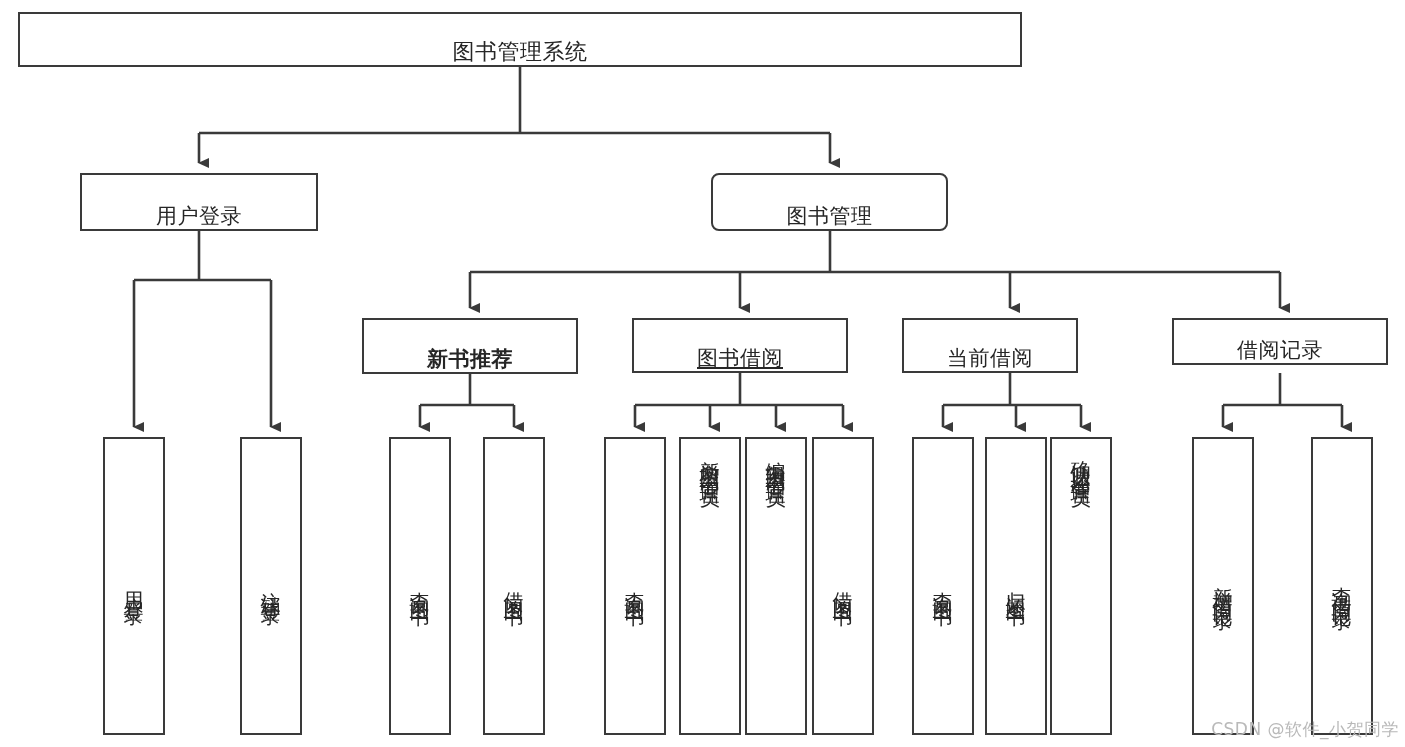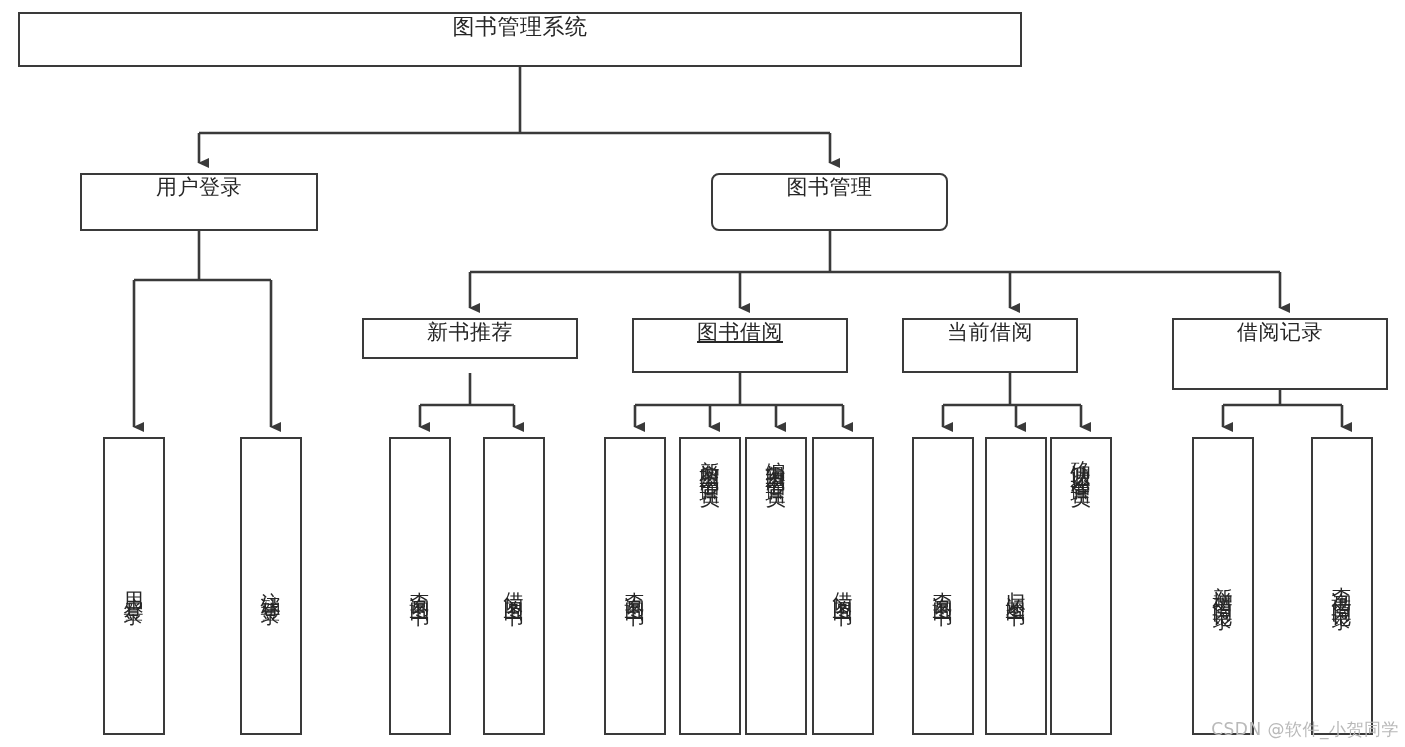--- a/index.html
+++ b/index.html
@@ -25,21 +25,21 @@
     width: 1405px;
     height: 747px;
   }
   
   .node {
     position: absolute;
     box-sizing: border-box;
     background: #ffffff;
     border: 2px solid #3a3a3a;
     display: flex;
-    align-items: flex-start;
+    align-items: flex-end;
     justify-content: center;
     color: #262626;
   }
   .node-label {
     display: block;
     text-align: center;
     line-height: 1.18;
     white-space: pre;
     color: #262626;
   }
@@ -145,33 +145,33 @@
   </div>
 
   <div class="node horizontal" style="left:80px; top:173px; width:238px; height:58px;">
     <span class="node-label">用户登录</span>
   </div>
 
   <div class="node horizontal" style="left:711px; top:173px; width:237px; height:58px;border-radius:8px;">
     <span class="node-label">图书管理</span>
   </div>
 
-  <div class="node horizontal" style="left:362px; top:318px; width:216px; height:41px;">
+  <div class="node horizontal" style="left:362px; top:318px; width:216px; height:56px;font-weight:bold;">
     <span class="node-label">新书推荐</span>
   </div>
 
   <div class="node horizontal" style="left:632px; top:318px; width:216px; height:55px;text-decoration:underline;">
     <span class="node-label">图书借阅</span>
   </div>
 
   <div class="node horizontal" style="left:902px; top:318px; width:176px; height:55px;">
     <span class="node-label">当前借阅</span>
   </div>
 
-  <div class="node horizontal" style="left:1172px; top:318px; width:216px; height:72px;">
+  <div class="node horizontal" style="left:1172px; top:318px; width:216px; height:47px;">
     <span class="node-label">借阅记录</span>
   </div>
 
   <div class="node vertical v-center" style="left:103px; top:437px; width:62px; height:298px;">
     <span class="node-label">用户登录</span>
   </div>
   <div class="node vertical v-center" style="left:240px; top:437px; width:62px; height:298px;">
     <span class="node-label">注销登录</span>
   </div>
 

